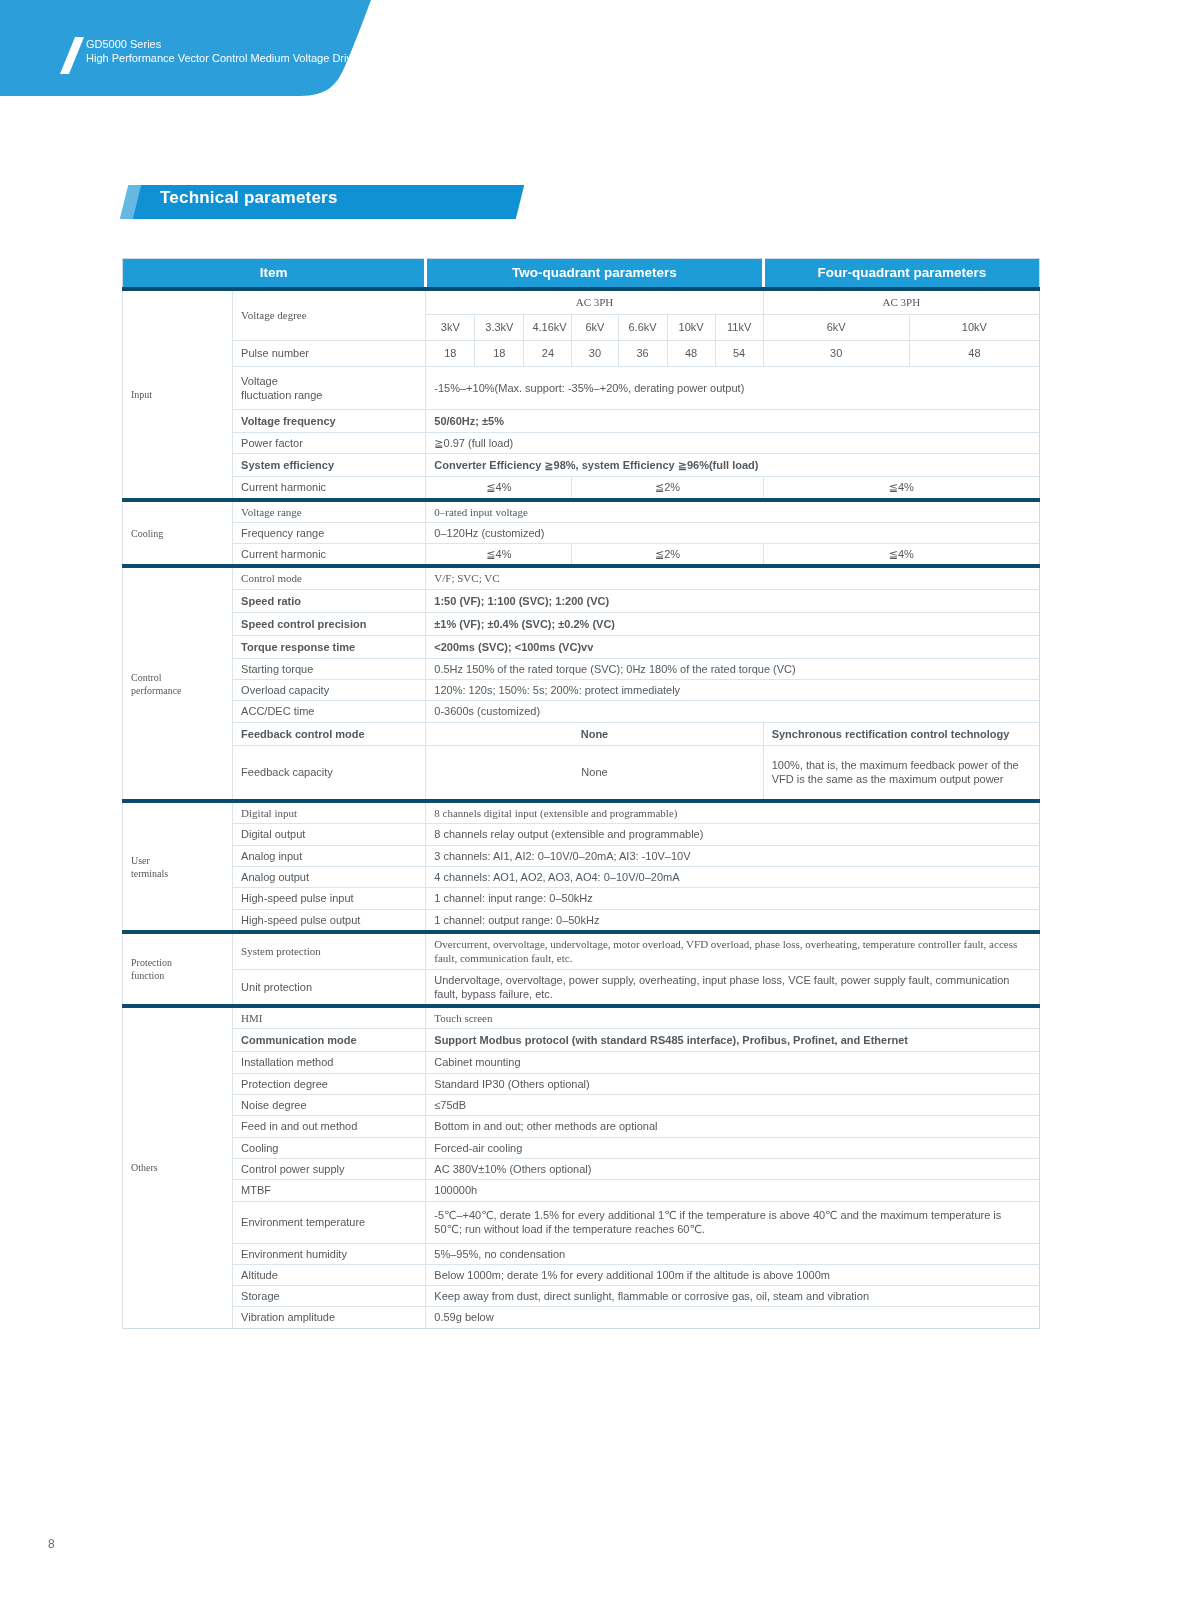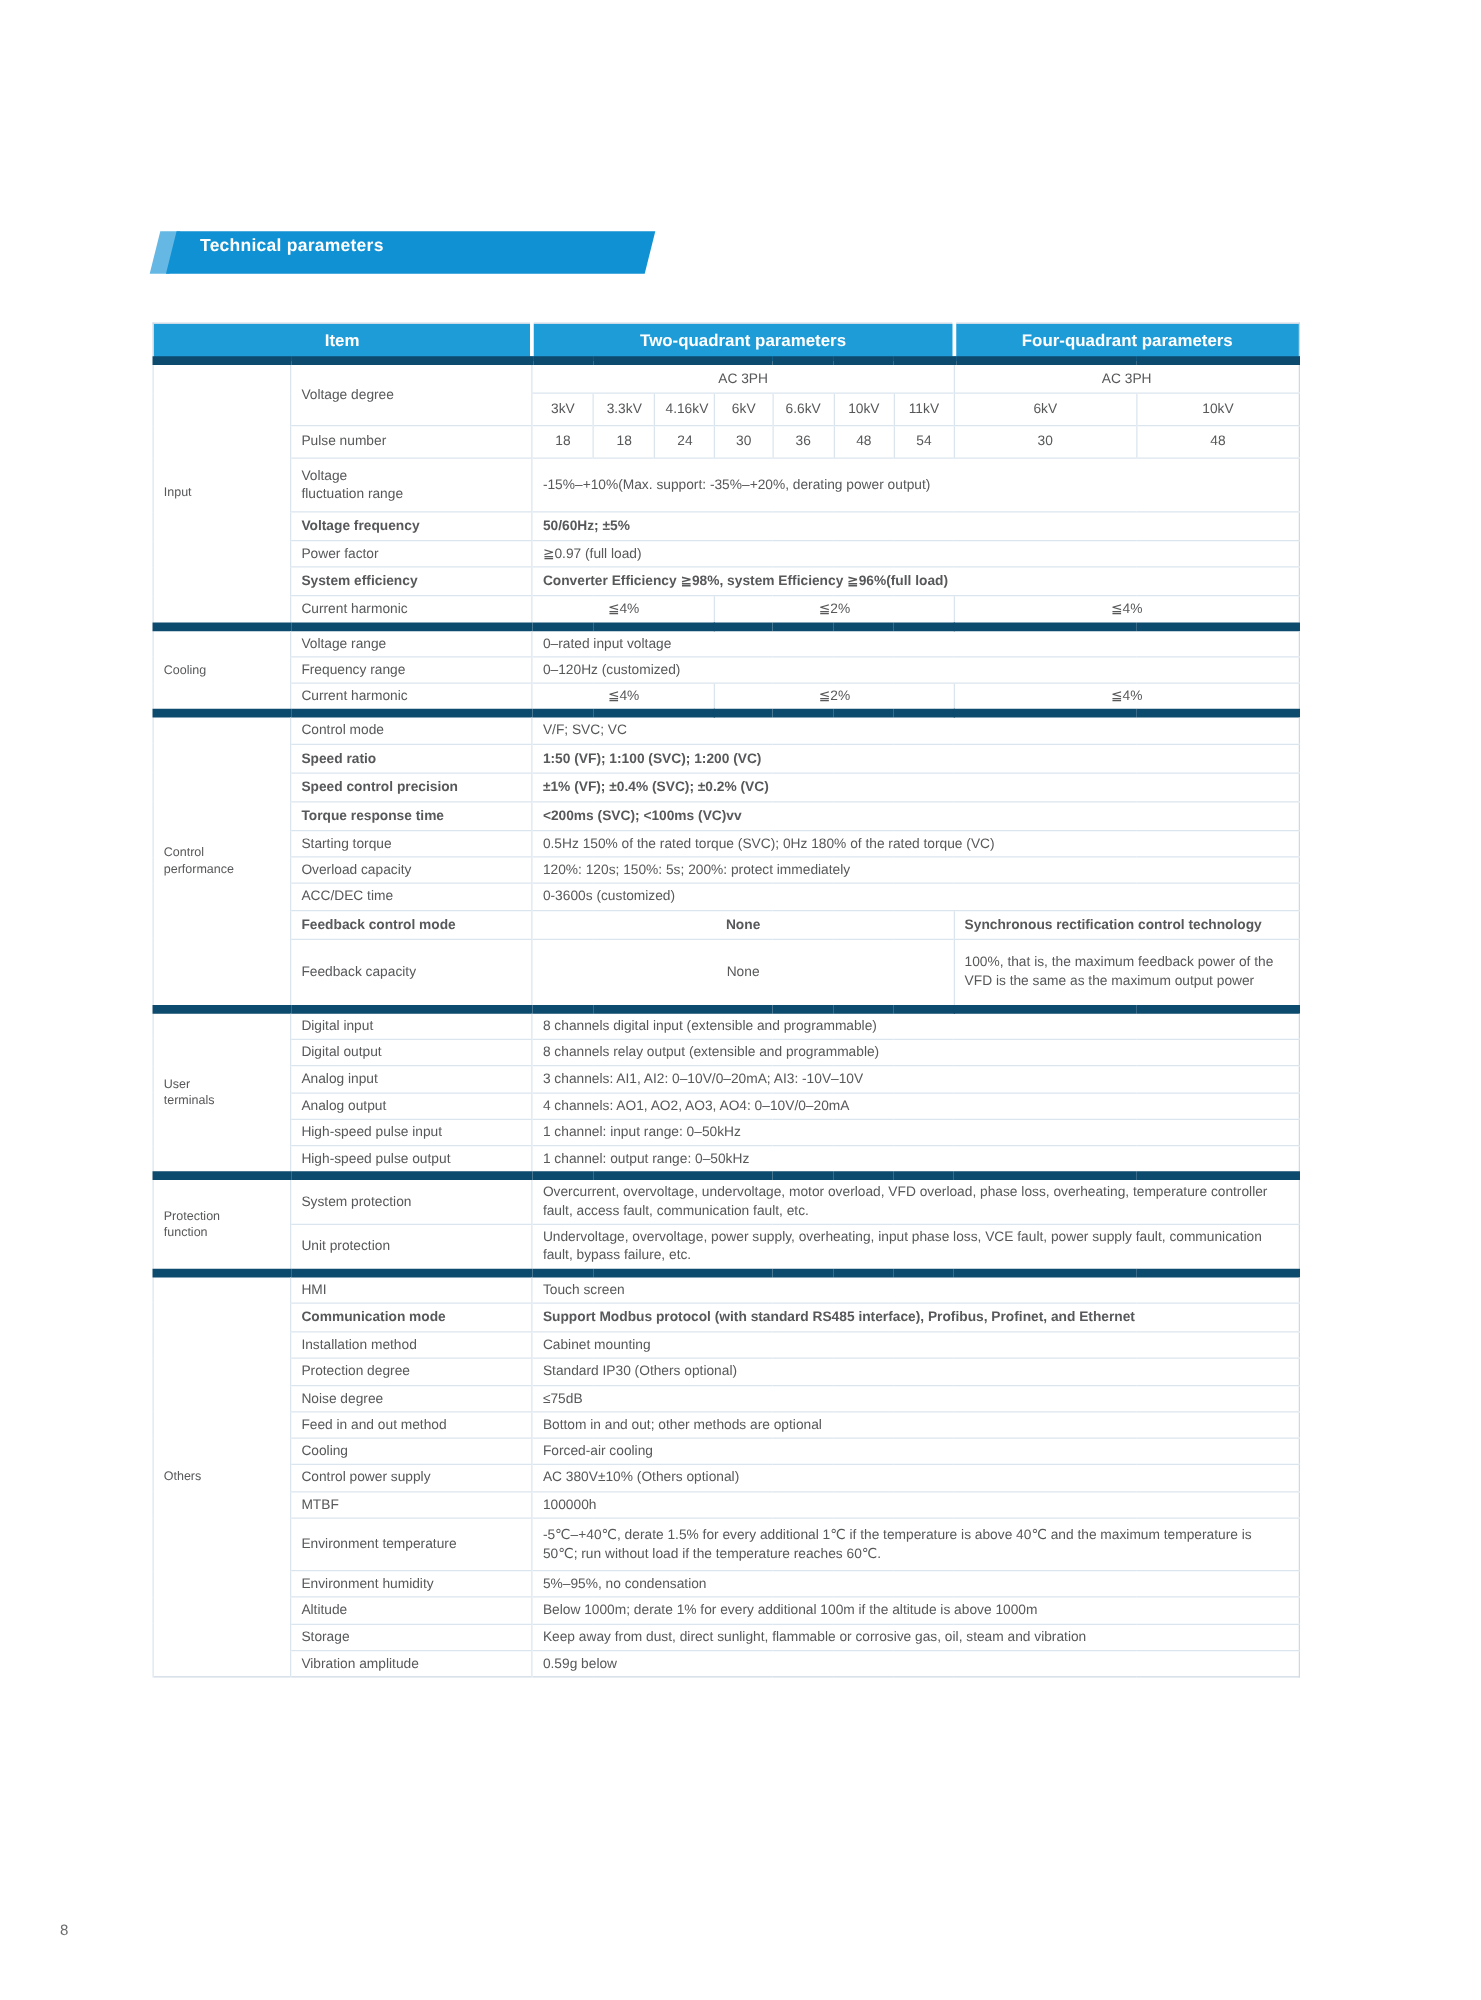--- a/index.html
+++ b/index.html
@@ -11,51 +11,59 @@
   .brand-text { position:absolute; color:#fff; line-height:1.25; }
   .brand-series { left:86px; top:38px; font-size:11px; }
   .brand-tagline { left:86px; top:52px; font-size:11px; }
 
   
   .banner { position:absolute; left:122px; top:185px; width:398px; height:34px; }
   .banner .slash-lite { position:absolute; left:2px; top:0; width:16px; height:34px;
       background:#66b8e4; transform:skewX(-14deg); }
   .banner .bar { position:absolute; left:15px; right:0; top:0; bottom:0;
       background:var(--banner-blue,#1091d3); transform:skewX(-14deg); }
-  .banner .title { position:absolute; left:38px; top:3px; color:#fff; font-size:14px;
+  .banner .title { position:absolute; left:38px; top:3px; color:#fff; font-size:17px;
       font-weight:bold; letter-spacing:.2px; z-index:2; }
 
   
   table.spec { position:absolute; left:122px; top:258px; width:918px;
       table-layout:fixed; border-collapse:collapse; font-size:11px;
       color:var(--text-gray,#57585a); border:1px solid #cdd9e4; }
   table.spec th, table.spec td { vertical-align:middle; }
   table.spec th { background:var(--header-blue,#1e9cd8); color:#fff; font-size:13.5px;
       font-weight:600; height:30px; border-left:3px solid #fff; }
   table.spec th:first-child { border-left:none; }
   table.spec td { border-top:1px solid #dbe5ee; border-left:1px solid #dbe5ee;
       padding:3px 8px; line-height:1.3; background:#fff; }
-  tr.sec > td { border-top:7px solid #0c4a6e; }
+  tr.sec > td { border-top:4px solid #0c4a6e;font-family:Liberation Serif, serif; }
   td.g { background:var(--group-gray,#e4e6e8); padding-left:18px; white-space:pre-line;
       border-left:none; font-size:10px; }
   td.p { background:var(--param-blue,#eaf1f9); padding-left:10px; white-space:pre-line;
       border-left:2px solid #fff; }
   td.d0 { border-left:2px solid #fff; }
   td.c { text-align:center; }
   td.v { text-align:left; padding-left:12px; }
   tr.rh26 { height:26px; } tr.rh43 { height:43px;margin-top:47px; } tr.rh23 { height:23px;font-weight:bold; }
   tr.rh21 { height:21px; } tr.rh56 { height:56px; } tr.rh42 { height:42px;margin-left:42px; }
 
   .page-number { position:absolute; left:48px; top:1537px; font-size:12px; color:#6b6c6e; }
 </style>
 </head>
 <body>
 
 <div class="page">
 
+  <div class="brand-wrap">
+    <svg width="380" height="97" viewBox="0 0 380 97">
+      <path d="M0,0 L371,0 C362,24 353,48 345,66 C337,85 327,96 300,96 L0,96 Z" fill="var(--brand-blue,#2c9ed9)"></path>
+      <polygon points="75,37 84,37 69,74 60,74" fill="#ffffff"></polygon>
+    </svg>
+    <div class="brand-text brand-series">GD5000 Series</div>
+    <div class="brand-text brand-tagline">High Performance Vector Control Medium Voltage Drive</div>
+  </div>
 
   <div class="banner">
     <div class="slash-lite"></div>
     <div class="bar"></div>
     <div class="title">Technical parameters</div>
   </div>
 
   <table class="spec">
     <colgroup>
       <col style="width:110px">

